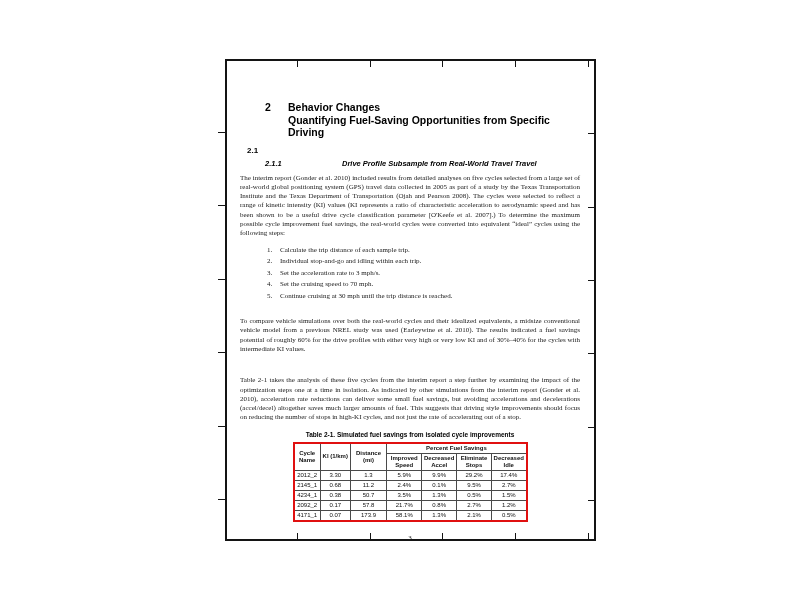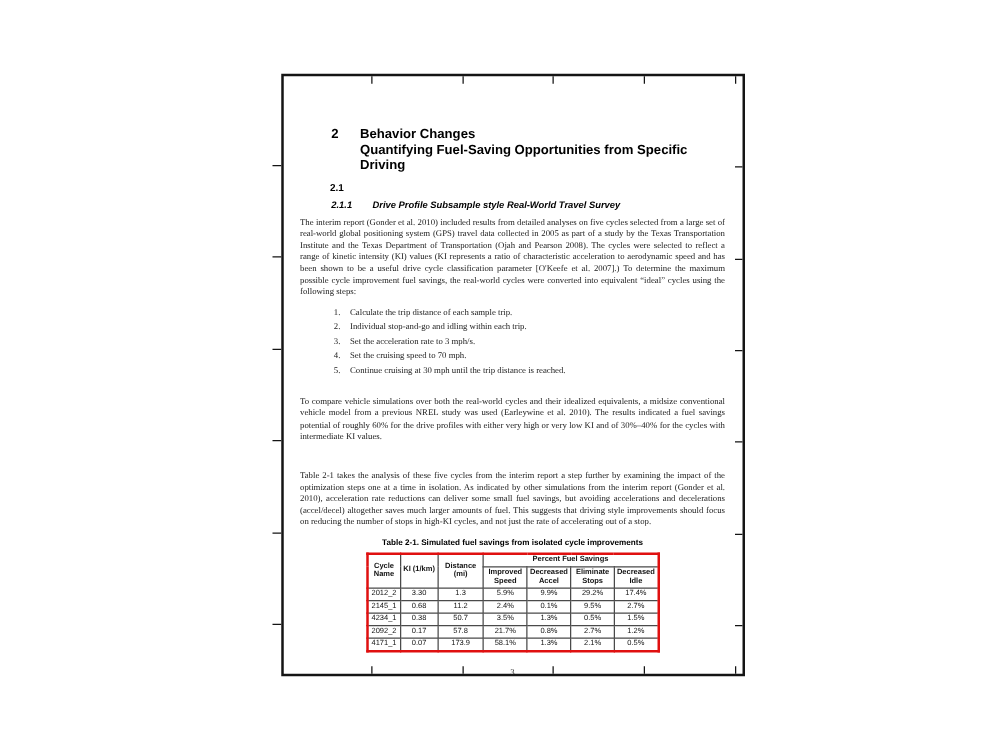--- a/index.html
+++ b/index.html
@@ -23,29 +23,30 @@
   }
 
   .heading{
     display:flex;margin-left:25px;
     font:bold 10.5px/12.5px "Liberation Sans", sans-serif;color:#000;
   }
   .heading .num{width:23px;flex:none;}
   .heading .htext{width:300px;}
 
   .section{
-    display:flex;margin-left:24px;margin-top:7px;
+    display:flex;margin-left:7px;margin-top:7px;
     font:bold 8px/10px "Liberation Sans", sans-serif;color:#000;gap:12px;
   }
   .section .num{width:25px;flex:none;}
 
   .subsection{
     display:flex;margin-left:25px;margin-top:3px;
     font:bold italic 7.5px/9px "Liberation Sans", sans-serif;color:#000;
     font-style:italic;
+    gap:44px;
   }
   .subsection .num{width:33px;flex:none;}
 
   p.body{
     margin:6px 0 0 0;
     font-size:7px;line-height:9.3px;text-align:justify;
     color:#202020;
   }
   p.p2{margin-top:15px;}
   p.p3{margin-top:22px;}
@@ -118,21 +119,21 @@
         <span style="display:block">Quantifying Fuel-Saving Opportunities from Specific Driving</span>
       </span>
     </div>
 
     <div class="section">
       <span class="num">2.1</span>
     </div>
 
     <div class="subsection">
       <span class="num">2.1.1</span>
-      <span>Drive Profile Subsample style Real-World Travel Survey</span>
+      <span>Drive Profile Subsample from Real-World Travel Travel</span>
     </div>
 
     <p class="body">The interim report (Gonder et al. 2010) included results from detailed analyses on five cycles selected from a large set of real-world global positioning system (GPS) travel data collected in 2005 as part of a study by the Texas Transportation Institute and the Texas Department of Transportation (Ojah and Pearson 2008). The cycles were selected to reflect a range of kinetic intensity (KI) values (KI represents a ratio of characteristic acceleration to aerodynamic speed and has been shown to be a useful drive cycle classification parameter [O'Keefe et al. 2007].) To determine the maximum possible cycle improvement fuel savings, the real-world cycles were converted into equivalent “ideal” cycles using the following steps:</p>
 
     <div class="steps">
       <div class="step">
         <span class="num">1.</span>
         <span>Calculate the trip distance of each sample trip.</span>
       </div>
       <div class="step">

